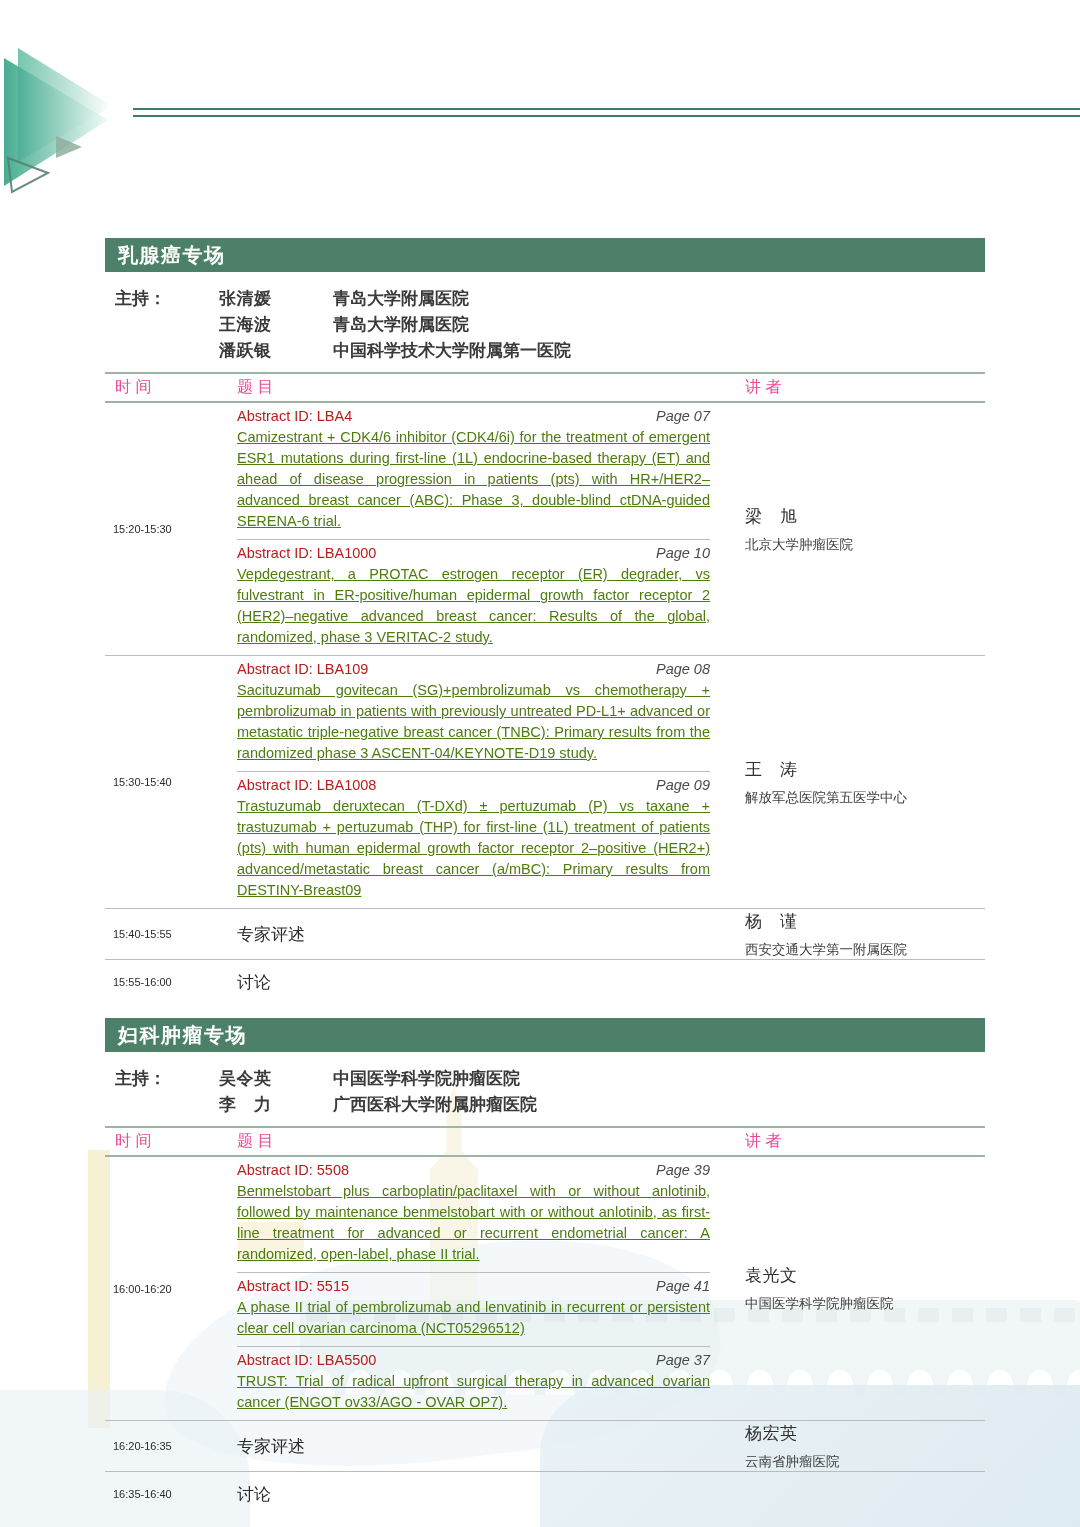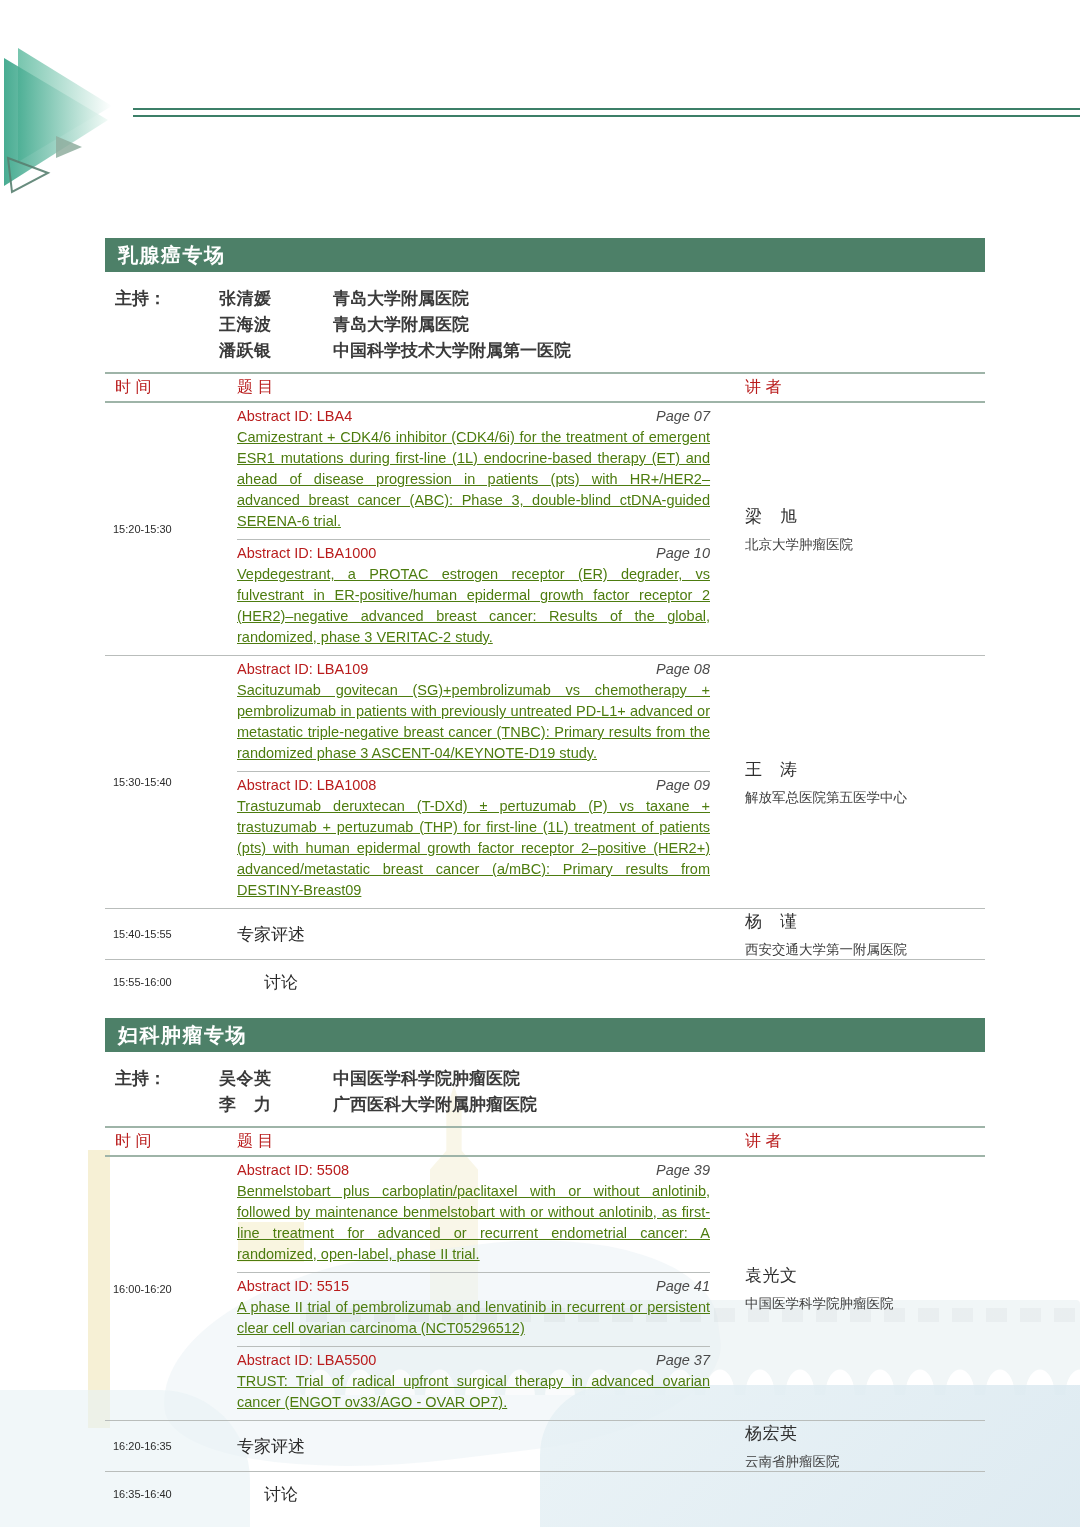--- a/index.html
+++ b/index.html
@@ -41,26 +41,26 @@
     background:#4d8068;color:#ffffff;font-size:20px;font-weight:bold;
     height:34px;line-height:34px;padding-left:13px;letter-spacing:1.5px;
   }
   .chairs{margin:14px 0 8px;}
   .chair-row{display:grid;grid-template-columns:56px 66px auto;padding-left:10px;
     font-size:17px;color:#3a3a3a;font-weight:700;line-height:26px;gap:48px;}
   .chair-name{letter-spacing:.5px;}
   .thead{
     display:grid;grid-template-columns:132px 500px auto;align-items:center;height:27px;
     border-top:2px solid #9eb4a8;border-bottom:2px solid #9eb4a8;
-    color:#b91c1c;font-size:16px;font-weight:500;
+    color:#ec4899;font-size:16px;font-weight:500;
   }
   .col-time{padding-left:10px;} .col-speaker{padding-left:8px;}
   .trow{display:grid;grid-template-columns:132px 500px auto;align-items:center;
     border-bottom:1px solid #b9bdbb;}
-  .trow.last{border-bottom:none;gap:27px;}
+  .trow.last{border-bottom:none;}
   .cell-time{padding-left:8px;font-size:11px;color:#2b2b2b;white-space:nowrap;}
   .cell-title{padding-right:27px;}
   .abstract{padding:4px 0 7px;}
   .abstract + .abstract{border-top:1px solid #b9bdbb;}
   .abs-head{display:flex;justify-content:space-between;align-items:baseline;
     font-size:14.5px;line-height:19px;margin-bottom:1px;}
   .abs-id{color:#b91c1c;}
   .abs-page{color:#4a4a4a;font-style:italic;}
   .abs-text{font-size:14.5px;line-height:21px;color:#4d7c0f;text-align:justify;text-decoration:underline;}
   .cell-speaker{padding-left:8px;}

